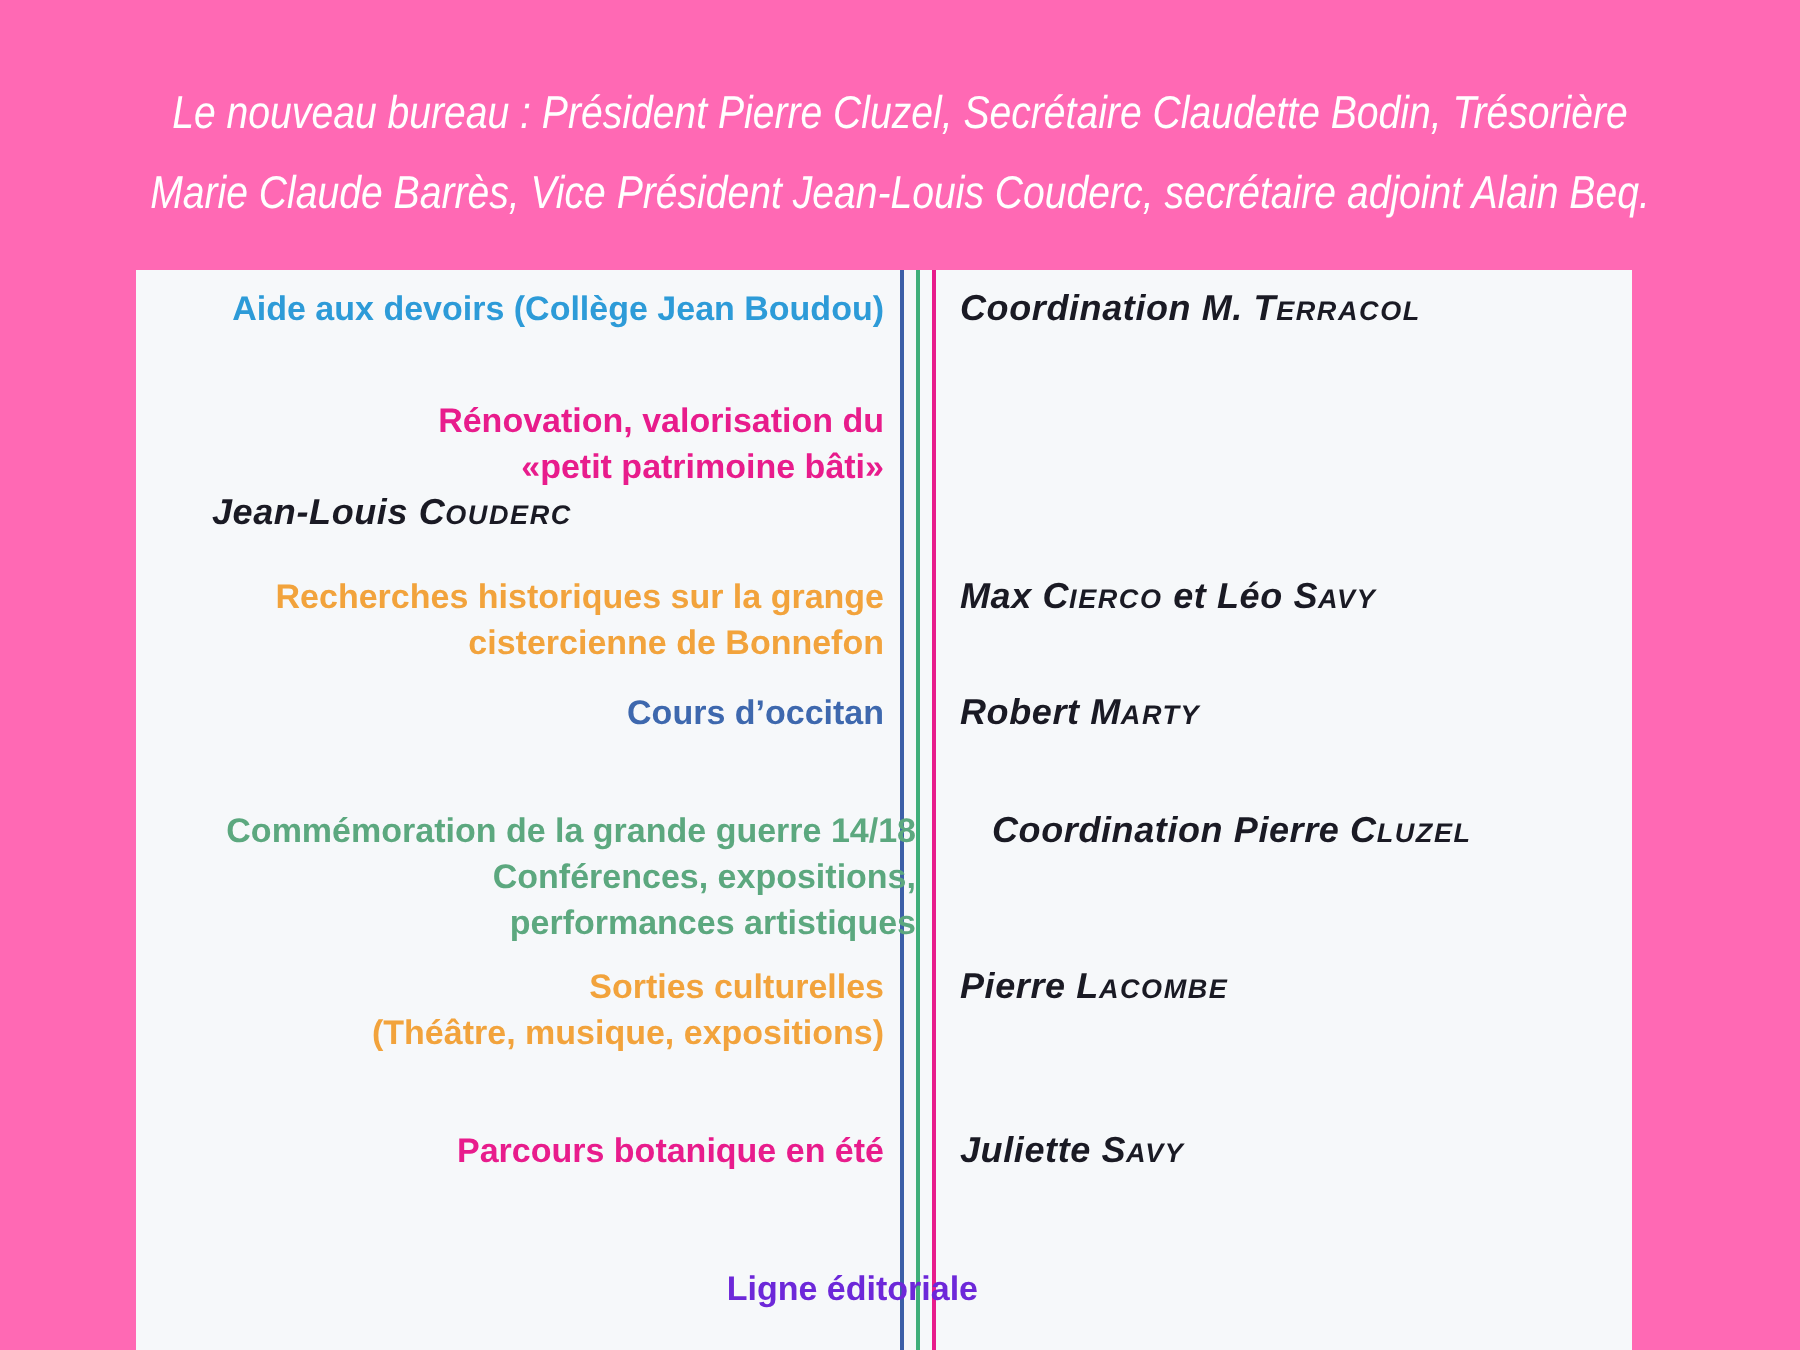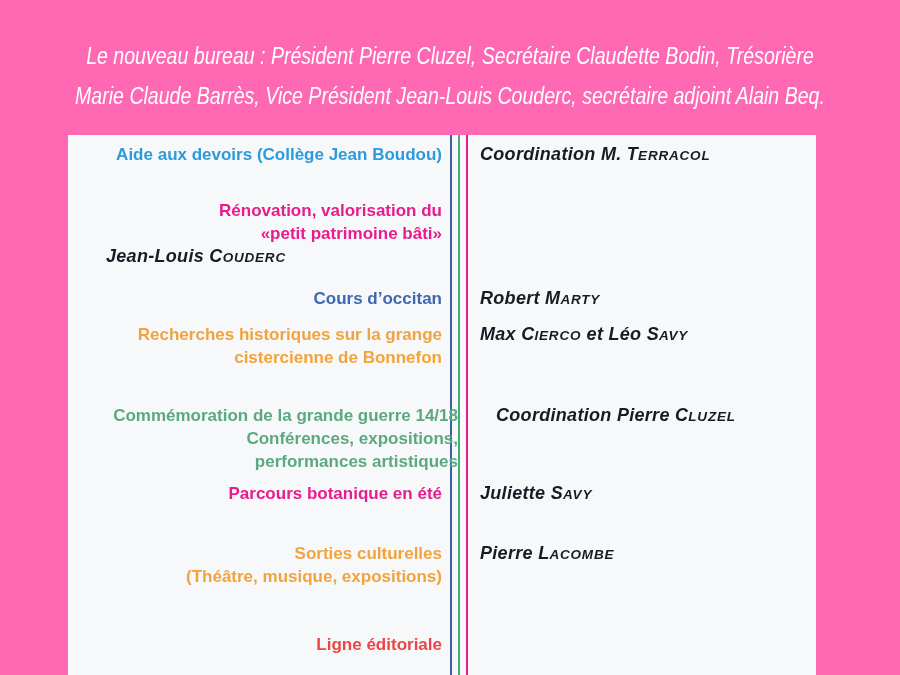--- a/index.html
+++ b/index.html
@@ -64,36 +64,36 @@
   <div class="rows">
       <div class="row">
         <div class="cell-left" style="color: rgb(45, 155, 216);">Aide aux devoirs (Collège Jean Boudou)</div>
         <div class="cell-right">Coordination M. T<span class="sc">ERRACOL</span></div>
       </div>
       <div class="row">
         <div class="cell-left" style="color: rgb(232, 28, 140);">Rénovation, valorisation du<br>«petit patrimoine bâti»</div>
         <div class="cell-right">Jean-Louis C<span class="sc">OUDERC</span></div>
       </div>
       <div class="row">
+        <div class="cell-left" style="color: rgb(242, 163, 60);">Recherches historiques sur la grange<br>cistercienne de Bonnefon</div>
+        <div class="cell-right">Max C<span class="sc">IERCO</span> et Léo S<span class="sc">AVY</span></div>
+      </div>
+      <div class="row">
         <div class="cell-left" style="color: rgb(62, 104, 174);">Cours d’occitan</div>
         <div class="cell-right">Robert M<span class="sc">ARTY</span></div>
-      </div>
-      <div class="row">
-        <div class="cell-left" style="color: rgb(242, 163, 60);">Recherches historiques sur la grange<br>cistercienne de Bonnefon</div>
-        <div class="cell-right">Max C<span class="sc">IERCO</span> et Léo S<span class="sc">AVY</span></div>
       </div>
       <div class="row">
         <div class="cell-left" style="color: rgb(92, 168, 127);">Commémoration de la grande guerre 14/18<br>Conférences, expositions,<br>performances artistiques</div>
         <div class="cell-right">Coordination Pierre C<span class="sc">LUZEL</span></div>
       </div>
       <div class="row">
+        <div class="cell-left" style="color: rgb(242, 163, 60);">Sorties culturelles<br>(Théâtre, musique, expositions)</div>
+        <div class="cell-right">Pierre L<span class="sc">ACOMBE</span></div>
+      </div>
+      <div class="row">
         <div class="cell-left" style="color: rgb(232, 28, 140);">Parcours botanique en été</div>
         <div class="cell-right">Juliette S<span class="sc">AVY</span></div>
       </div>
       <div class="row">
-        <div class="cell-left" style="color: rgb(242, 163, 60);">Sorties culturelles<br>(Théâtre, musique, expositions)</div>
-        <div class="cell-right">Pierre L<span class="sc">ACOMBE</span></div>
-      </div>
-      <div class="row">
-        <div class="cell-left" style="color: #ef4444;">Ligne éditoriale</div>
+        <div class="cell-left" style="color: #6d28d9; padding-left: 47px;">Ligne éditoriale</div>
       </div>
     </div>
 </div>
 
 </body></html>

